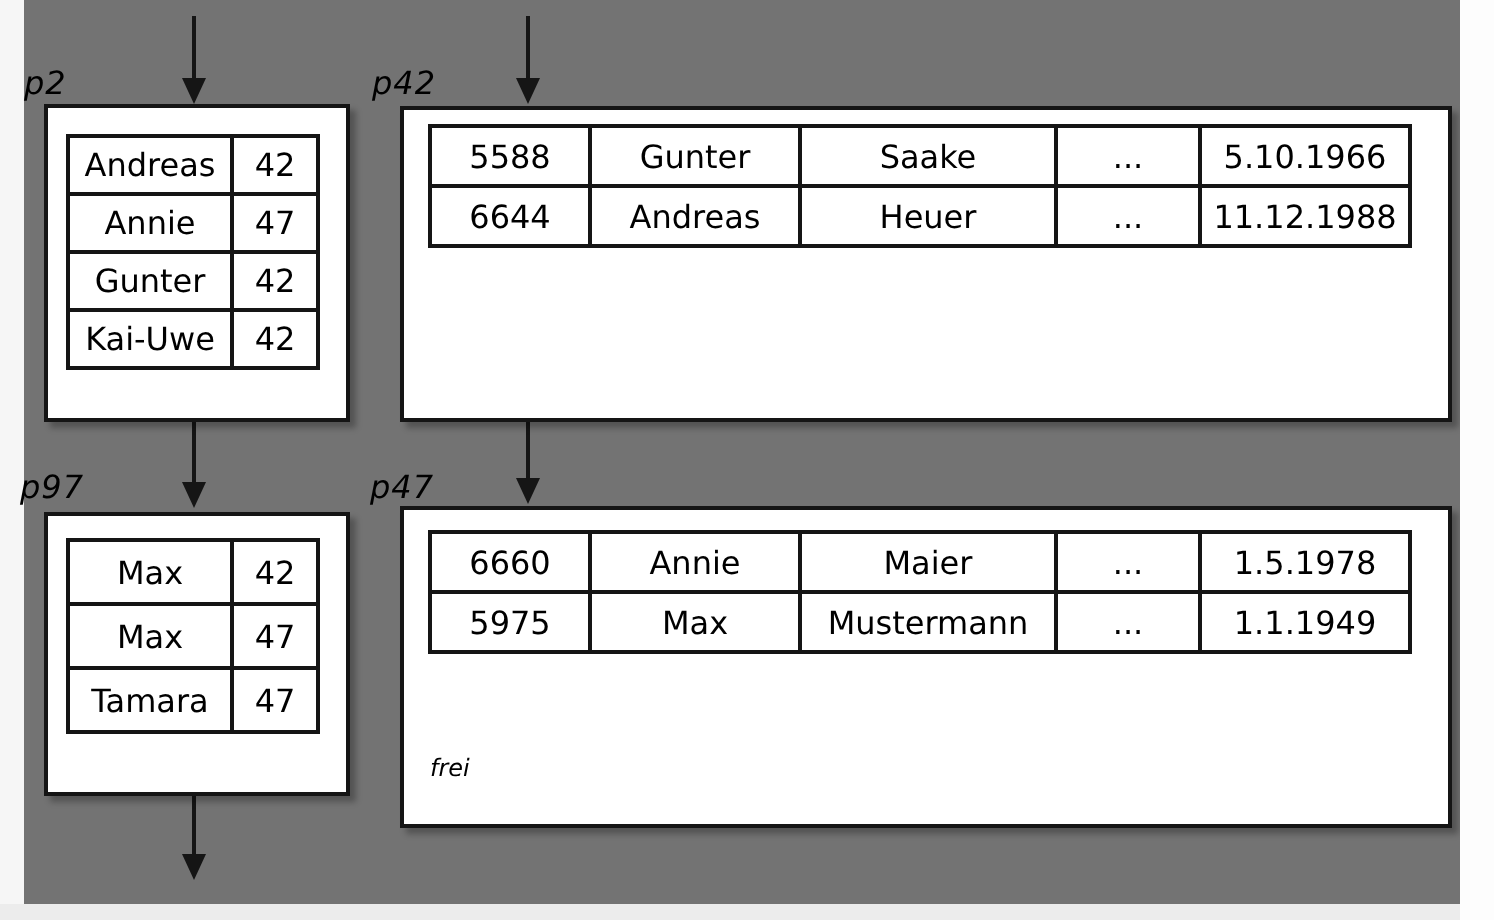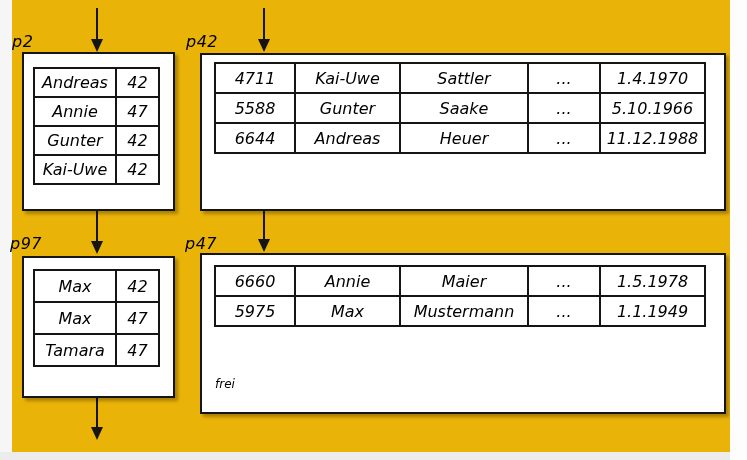--- a/index.html
+++ b/index.html
@@ -1,21 +1,21 @@
 <!DOCTYPE html>
 <html><head>
 <meta charset="utf-8">
 <style>
   * { margin:0; padding:0; box-sizing:border-box; }
   html,body { background:#fdfdfd; }
   body { font-family:"DejaVu Sans","Liberation Sans",sans-serif; color:#000; }
 
   .canvas {
     position:relative; width:730px; height:460px;
-    background:#eab308; overflow:hidden;
+    background:#737373; overflow:hidden;
   }
   .left-gutter {
     position:absolute; left:0; top:0; width:12px; height:460px;
     background:#f6f6f6;
   }
   .bottom-strip {
     position:absolute; left:0; top:452px; width:747px; height:8px;
     background:#ececec;
   }
 
@@ -25,21 +25,20 @@
   }
 
   .page-box {
     position:absolute; background:#fff; border:2px solid #151515;
     box-shadow:3px 3px 3px rgba(0,0,0,0.28);
   }
 
   table.ptable {
     position:absolute; border-collapse:collapse; table-layout:fixed;
     background:#fff;
-    font-style:italic;
   }
   table.ptable td {
     border:2px solid #151515; text-align:center; vertical-align:middle;
     font-size:16px; color:#000; padding:0 2px; overflow:hidden;
     white-space:nowrap;
   }
   .t-p2  td { height:29px; }
   .t-p42 td { height:30px; }
   .t-p97 td { height:32px; }
   .t-p47 td { height:30px; }
@@ -119,27 +118,20 @@
       </tr>
     </tbody>
       </table>
   </div>
 
   <div class="page-label" style="left:186px; top:33px;">p42</div>
   <div class="page-box" style="left:200px; top:53px; width:526px; height:158px;">
     <table class="ptable t-p42" style="left:12px; top:7px;">
       <tbody>
       <tr>
-        <td class="c-id">4711</td>
-        <td class="c-fn">Kai-Uwe</td>
-        <td class="c-ln">Sattler</td>
-        <td class="c-dots">...</td>
-        <td class="c-dt">1.4.1970</td>
-      </tr>
-      <tr>
         <td class="c-id">5588</td>
         <td class="c-fn">Gunter</td>
         <td class="c-ln">Saake</td>
         <td class="c-dots">...</td>
         <td class="c-dt">5.10.1966</td>
       </tr>
       <tr>
         <td class="c-id">6644</td>
         <td class="c-fn">Andreas</td>
         <td class="c-ln">Heuer</td>

